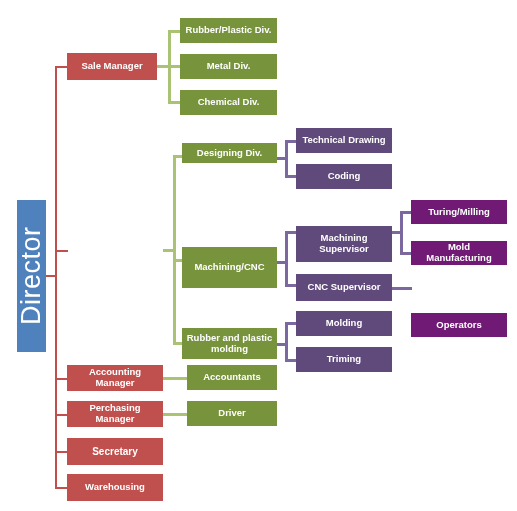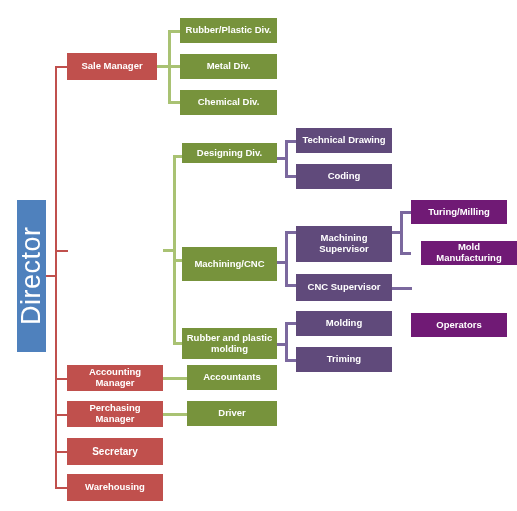--- a/index.html
+++ b/index.html
@@ -119,21 +119,21 @@
   <div class="node red" style="left:67px; top:474px; width:96px; height:27px; font-size:9.5px;">Warehousing</div>
 
   <div class="node green" style="left:180px; top:18px; width:97px; height:25px; font-size:9.5px;">Rubber/Plastic Div.</div>
 
   <div class="node green" style="left:180px; top:54px; width:97px; height:25px; font-size:9.5px;">Metal Div.</div>
 
   <div class="node green" style="left:180px; top:90px; width:97px; height:25px; font-size:9.5px;">Chemical Div.</div>
 
   <div class="node green" style="left:182px; top:143px; width:95px; height:20px; font-size:9.5px;">Designing Div.</div>
 
-  <div class="node green" style="left:182px; top:247px; width:95px; height:34px; font-size:9.5px;">Machining/CNC</div>
+  <div class="node green" style="left:182px; top:247px; width:95px; height:41px; font-size:9.5px;">Machining/CNC</div>
 
   <div class="node green" style="left:182px; top:328px; width:95px; height:31px; font-size:9.5px;">Rubber and plastic molding</div>
 
   <div class="node green" style="left:187px; top:365px; width:90px; height:25px; font-size:9.5px;">Accountants</div>
 
   <div class="node green" style="left:187px; top:401px; width:90px; height:25px; font-size:9.5px;">Driver</div>
 
   <div class="node purple" style="left:296px; top:128px; width:96px; height:25px; font-size:9.5px;">Technical Drawing</div>
 
   <div class="node purple" style="left:296px; top:164px; width:96px; height:25px; font-size:9.5px;">Coding</div>
@@ -141,17 +141,17 @@
   <div class="node purple" style="left:296px; top:226px; width:96px; height:36px; font-size:9.5px;">Machining Supervisor</div>
 
   <div class="node purple" style="left:296px; top:274px; width:96px; height:27px; font-size:9.5px;">CNC Supervisor</div>
 
   <div class="node purple" style="left:296px; top:311px; width:96px; height:25px; font-size:9.5px;">Molding</div>
 
   <div class="node purple" style="left:296px; top:347px; width:96px; height:25px; font-size:9.5px;">Triming</div>
 
   <div class="node orange" style="left:411px; top:200px; width:96px; height:24px; font-size:9.5px;">Turing/Milling</div>
 
-  <div class="node orange" style="left:421px; top:241px; width:96px; height:24px; font-size:9.5px;">Mold Manufacturing</div>
+  <div class="node orange" style="left:411px; top:241px; width:96px; height:24px; font-size:9.5px;">Mold Manufacturing</div>
 
   <div class="node orange" style="left:411px; top:276px; width:96px; height:24px; font-size:9.5px;margin-top:37px;">Operators</div>
 
 </div>
 
 </body></html>

